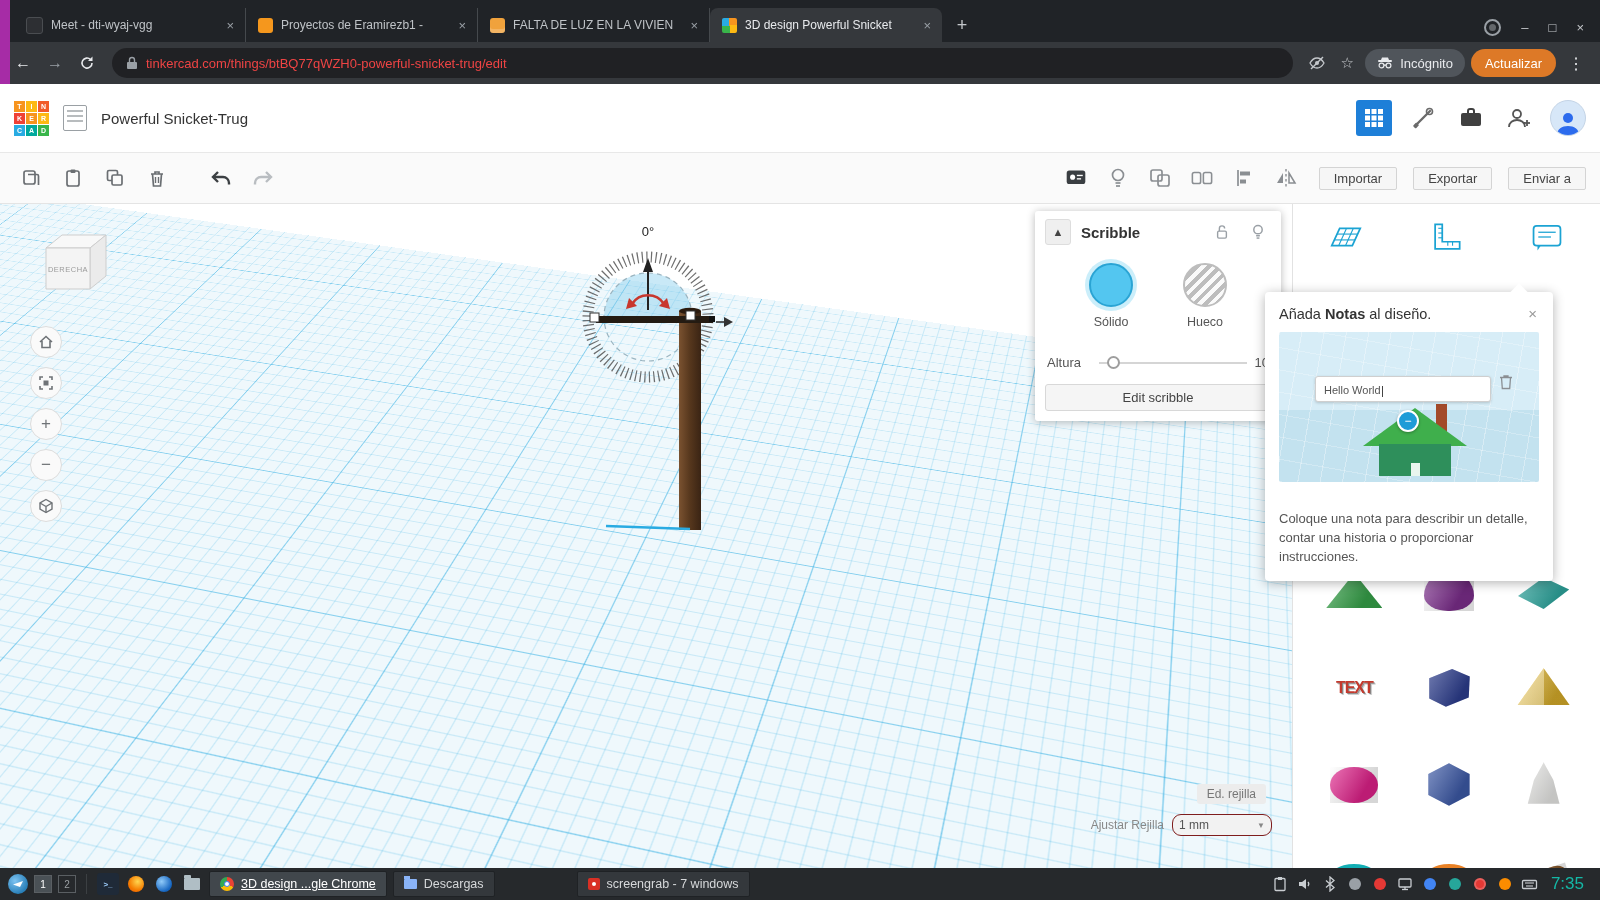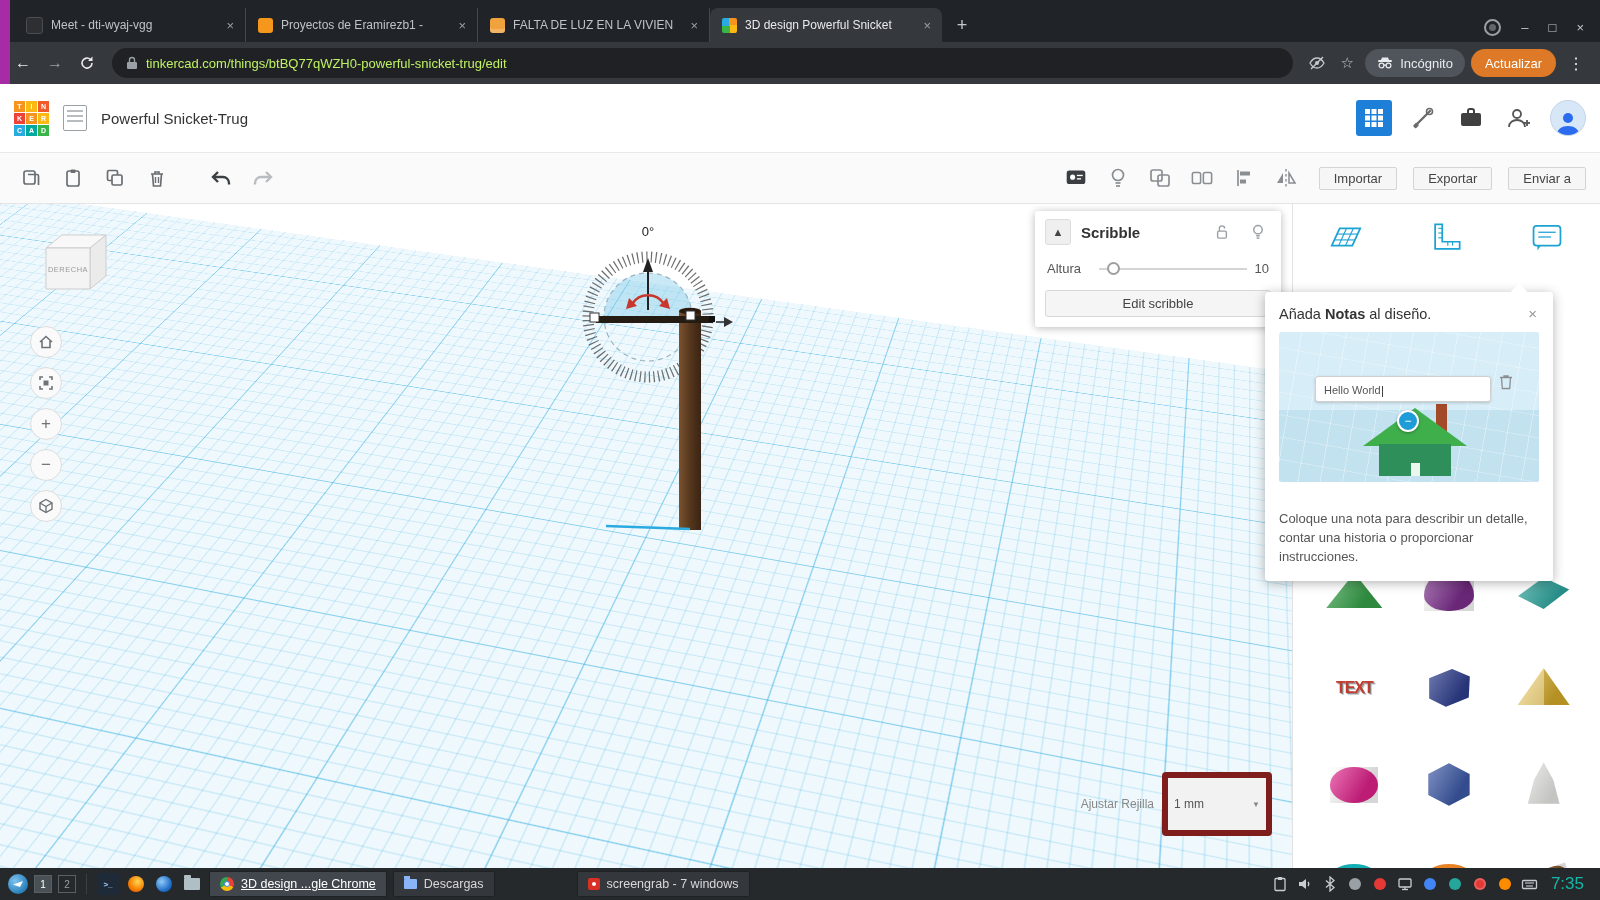--- a/index.html
+++ b/index.html
@@ -23,21 +23,21 @@
   .tstrip-spacer{flex:1;}
   .wctl{display:flex;align-items:center;gap:20px;padding:0 16px 6px 0;color:#C4C7CB;font-size:13px;}
   .mediacircle{width:17px;height:17px;border:2px solid #9AA0A6;border-radius:50%;box-sizing:border-box;position:relative;}
   .mediacircle::after{content:"";position:absolute;inset:3px;border-radius:50%;background:#63676b;}
 
   
   .addressbar{height:42px;background:#35383C;display:flex;align-items:center;gap:6px;padding:0 10px;flex:0 0 42px;}
   .navg{width:26px;height:26px;display:flex;align-items:center;justify-content:center;font-size:16px;color:#E8EAED;border-radius:50%;}
   .navg.dim{color:#9AA0A6;}
   .urlpill{flex:1;height:30px;background:#202124;border-radius:15px;display:flex;align-items:center;gap:8px;padding:0 14px;margin:0 6px;}
-  .urltext{color:#bef264;font-size:13px;white-space:nowrap;overflow:hidden;}
+  .urltext{color:#ef4444;font-size:13px;white-space:nowrap;overflow:hidden;}
   .abar-ico{width:24px;height:24px;display:flex;align-items:center;justify-content:center;color:#C4C7CB;font-size:15px;}
   .incog{height:28px;border-radius:14px;background:#50555B;display:flex;align-items:center;gap:7px;padding:0 12px;color:#E8EAED;font-size:13px;}
   .updbtn{height:28px;border-radius:14px;background:var(--update-orange,#DD7927);color:#fff;font-size:13px;display:flex;align-items:center;padding:0 14px;border:none;}
   .menudots{color:#E8EAED;font-size:16px;padding:0 6px;}
 
   
   .tch{height:44px;background:#fff;border-bottom:1px solid #E8E8E8;display:flex;align-items:center;gap:14px;padding:12px 14px;flex:0 0 44px;}
   .logo{display:grid;grid-template-columns:repeat(3,11px);grid-auto-rows:11px;gap:1px;}
   .logo span{display:flex;align-items:center;justify-content:center;color:#fff;font-size:7px;font-weight:bold;}
   .lt0{background:#F7941E}.lt1{background:#FDB913}.lt2{background:#F15A29}
@@ -92,21 +92,21 @@
   .fld-label{font-size:13px;color:#555;width:52px;}
   .slider{flex:1;height:2px;background:#D5D5D5;position:relative;}
   .knob{position:absolute;left:8px;top:-6px;width:13px;height:13px;border-radius:50%;background:#fff;border:2px solid #9E9E9E;box-sizing:border-box;}
   .fld-val{font-size:13px;color:#555;width:22px;text-align:right;}
   .dlg-btn{display:block;margin:4px 10px 0;width:calc(100% - 20px);height:27px;background:#F5F5F5;border:1px solid #D8D8D8;border-radius:3px;color:#444;font-size:13px;}
 
   .gridpill{position:absolute;right:26px;bottom:64px;height:20px;padding:0 10px;background:#ECECEC;border-radius:3px;
     color:#777;font-size:12px;display:flex;align-items:center;z-index:6;border:none;}
   .snaprow{position:absolute;right:20px;bottom:32px;display:flex;align-items:center;gap:8px;z-index:6;}
   .snaplabel{font-size:12px;color:#888;}
-  .snapsel{width:86px;height:20px;background:#F2F2F2;border:6px solid #7f1d1d;border-radius:4px;display:flex;align-items:center;justify-content:space-between;padding:16px 6px;font-size:12px;color:#555;}
+  .snapsel{width:86px;height:20px;background:#F2F2F2;border:1px solid #7f1d1d;border-radius:9px;display:flex;align-items:center;justify-content:space-between;padding:0 6px;font-size:12px;color:#555;}
   .snapsel .car{font-size:8px;color:#888;}
 
   
   .sidebar{flex:0 0 307px;background:#fff;border-left:1px solid #E2E2E2;position:relative;overflow:hidden;}
   .side-tools{display:flex;justify-content:space-between;padding:8px 28px 0;}
   .stool{width:50px;height:50px;background:transparent;border:none;display:flex;align-items:center;justify-content:center;}
   .shapes-grid{position:absolute;left:14px;right:9px;top:338px;display:grid;grid-template-columns:repeat(3,1fr);grid-auto-rows:97px;justify-items:center;align-items:center;}
   .shape-tile{width:76px;height:72px;display:flex;align-items:center;justify-content:center;border-radius:4px;}
   .shape{position:relative;background:var(--c,#999);}
   .shape::after{content:"";position:absolute;inset:0;background:linear-gradient(120deg,rgba(255,255,255,.38),rgba(0,0,0,.16) 70%);}
@@ -488,20 +488,30 @@
               </svg>
           </button>
           <button class="dlg-ico">
             <svg width="15" height="18" viewBox="0 0 15 18">
                 <circle cx="7.5" cy="6.5" r="4.5" fill="none" stroke="#9AA0A6" stroke-width="1.6"></circle>
                 <line x1="5.5" y1="13" x2="9.5" y2="13" stroke="#9AA0A6" stroke-width="1.6"></line>
                 <line x1="6" y1="15.5" x2="9" y2="15.5" stroke="#9AA0A6" stroke-width="1.6"></line>
               </svg>
           </button>
         </div>
+        <div class="dlg-opts">
+          <div class="opt">
+            <span class="opt-circle solid"></span>
+            <span class="opt-label">Sólido</span>
+          </div>
+          <div class="opt">
+            <span class="opt-circle hollow"></span>
+            <span class="opt-label">Hueco</span>
+          </div>
+        </div>
         <div class="dlg-row">
           <span class="fld-label">Altura</span>
           <div class="slider">
               <span class="knob"></span>
             </div>
           <span class="fld-val">10</span>
         </div>
         <button class="dlg-btn">Edit scribble</button>
       </div>
 

